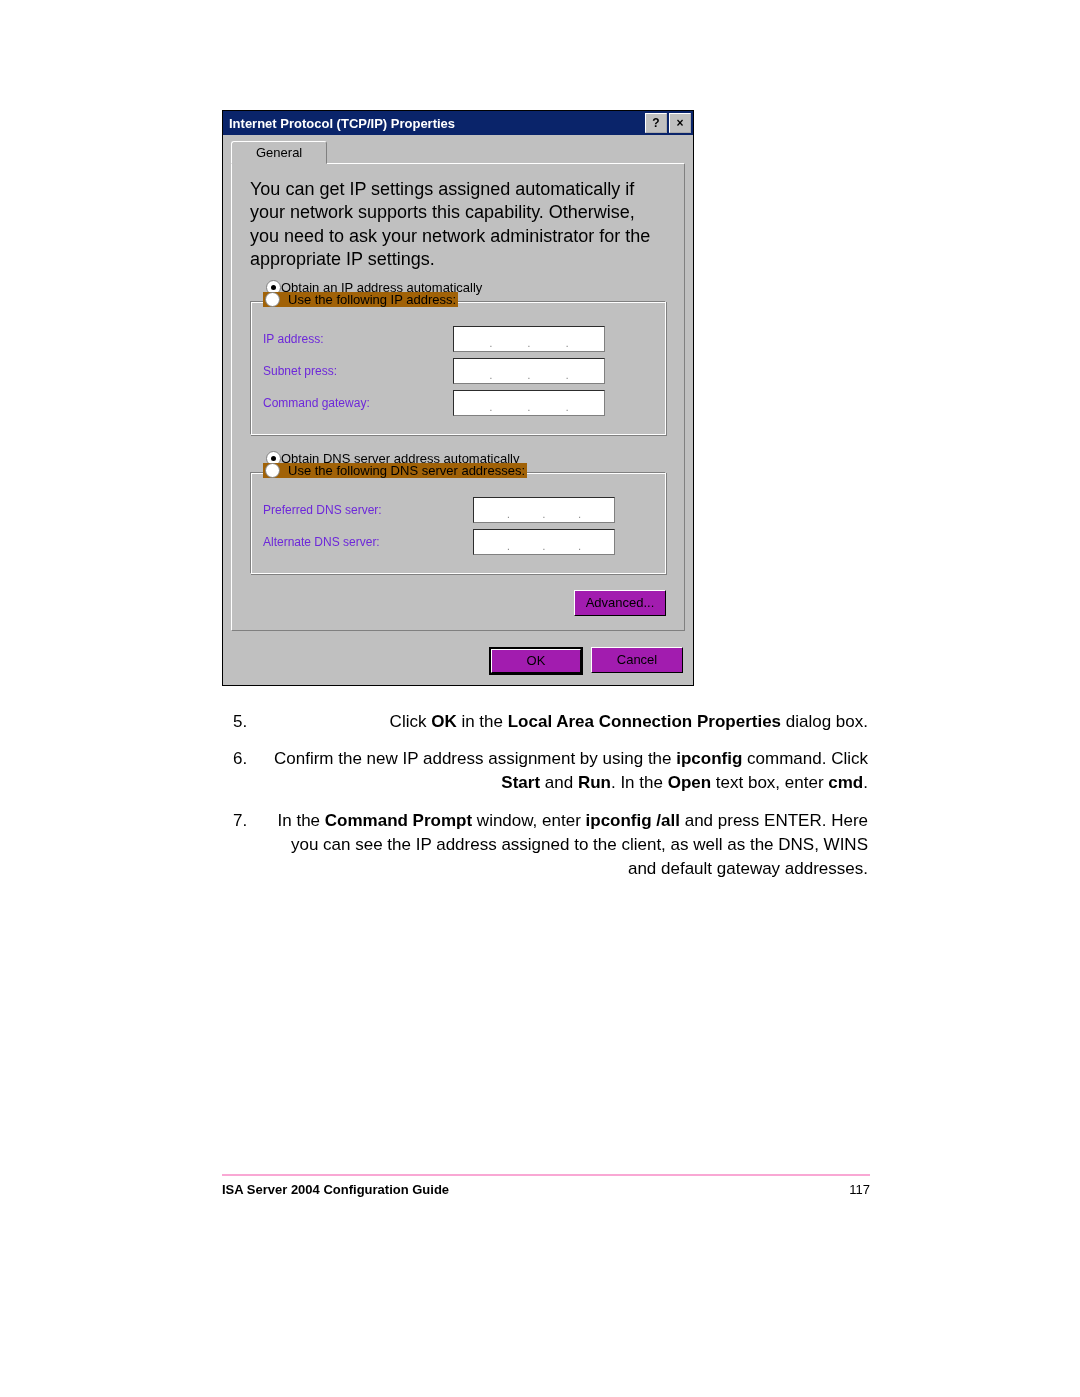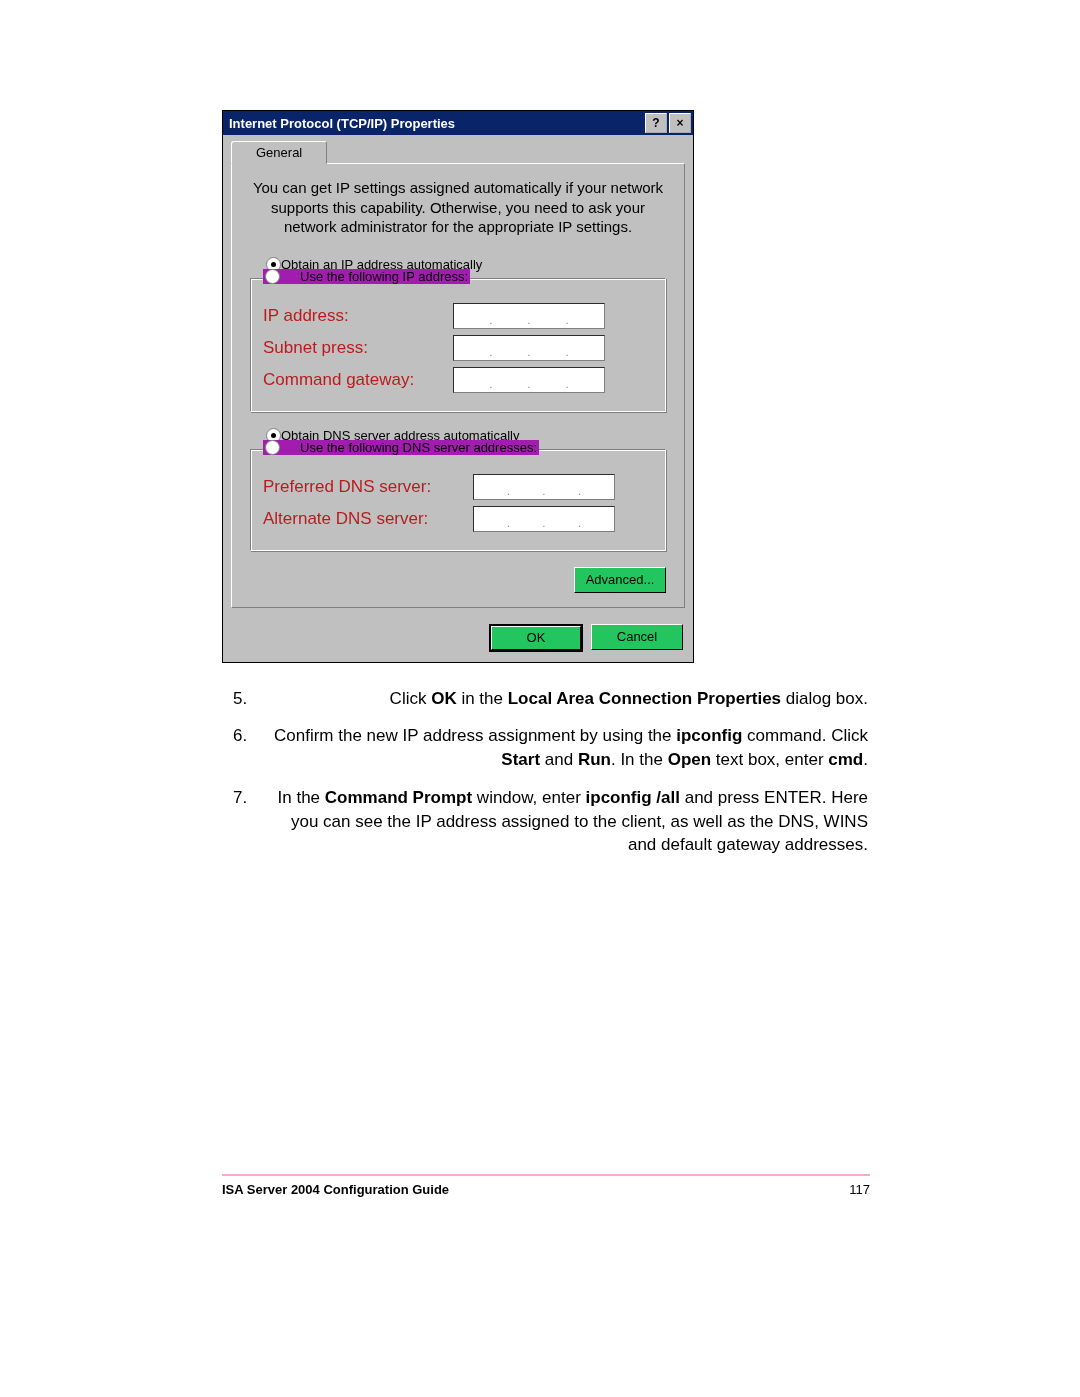--- a/index.html
+++ b/index.html
@@ -69,24 +69,23 @@
   }
   .tab-panel {
     border-top: 1px solid #fff;
     border-left: 1px solid #fff;
     border-right: 1px solid #808080;
     border-bottom: 1px solid #808080;
     padding: 14px 18px 14px 18px;
     position: relative;
   }
   .intro {
-    font-size: 15px;
+    font-size: 18px;
     line-height: 1.3;
-    margin-bottom: 20px;
-    text-align: center;
+    margin-bottom: 8px;
   }
   .radio-row {
     display: flex;
     align-items: center;
     margin: 6px 0 6px 16px;
     font-size: 13px;
   }
   .radio-outer {
     width: 13px; height: 13px;
     border-radius: 50%;
@@ -110,36 +109,36 @@
     border-bottom-color: #fff;
     box-shadow: inset 1px 1px 0 #fff, 1px 1px 0 #808080;
     padding: 18px 12px 12px 12px;
     margin: 2px 0 16px 0;
     position: relative;
   }
   .group-legend {
     position: absolute;
     top: -10px;
     left: 12px;
-    background: #a21caf;
+    background: #a16207;
     padding: 0 2px;
     display: flex;
     align-items: center;
-    gap: 20px;
+    gap: 8px;
     font-size: 13px;
   }
   .field-row {
     display: flex;
     align-items: center;
     margin: 6px 0;
   }
   .field-label {
     width: 190px;
-    font-size: 17px;
-    color: #b91c1c;
+    font-size: 12px;
+    color: #6d28d9;
   }
   .ip-input {
     flex: 0 0 150px;
     height: 22px;
     background: #fff;
     border: 1px inset #808080;
     display: flex;
     align-items: flex-end;
     justify-content: space-evenly;
     padding-bottom: 2px;
@@ -147,21 +146,21 @@
     font-size: 10px;
   }
   .btn-row-right {
     display: flex;
     justify-content: flex-end;
     margin-top: 10px;
   }
   .win-btn {
     min-width: 92px;
     height: 26px;
-    background: #22c55e;
+    background: #a21caf;
     border: 1px outset #fff;
     border-right-color: #404040;
     border-bottom-color: #404040;
     font-size: 13px;
     padding: 0 10px;
     display: inline-flex;
     align-items: center;
     justify-content: center;
     box-sizing: border-box;
   }

